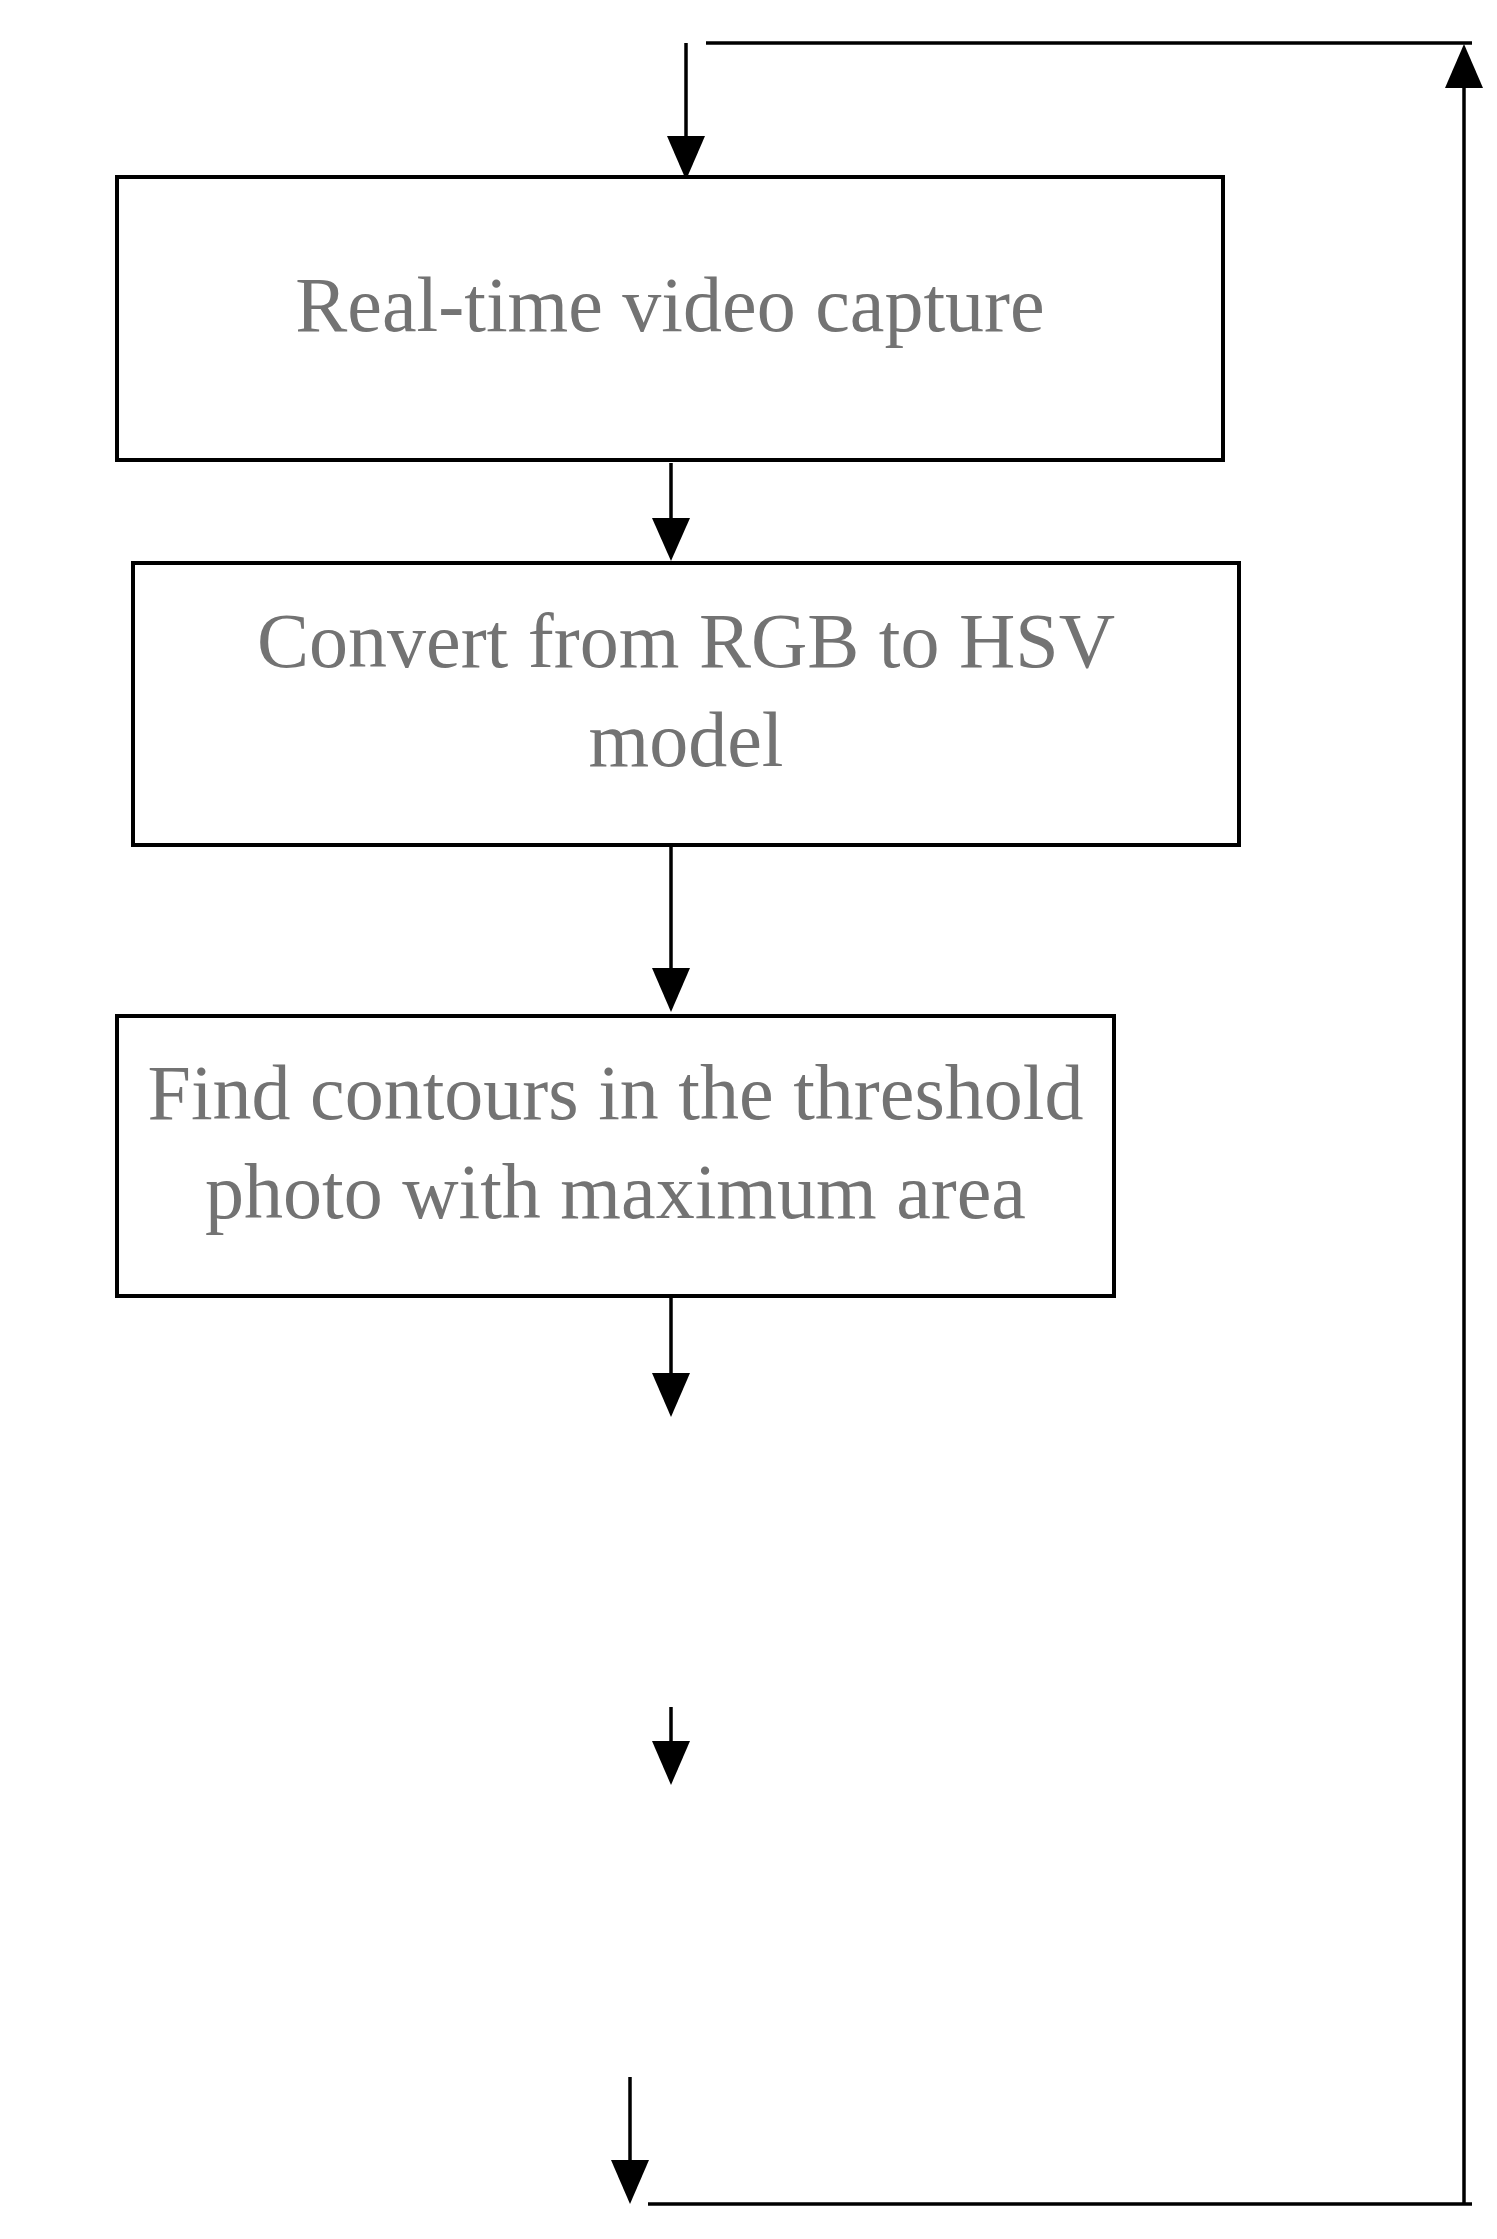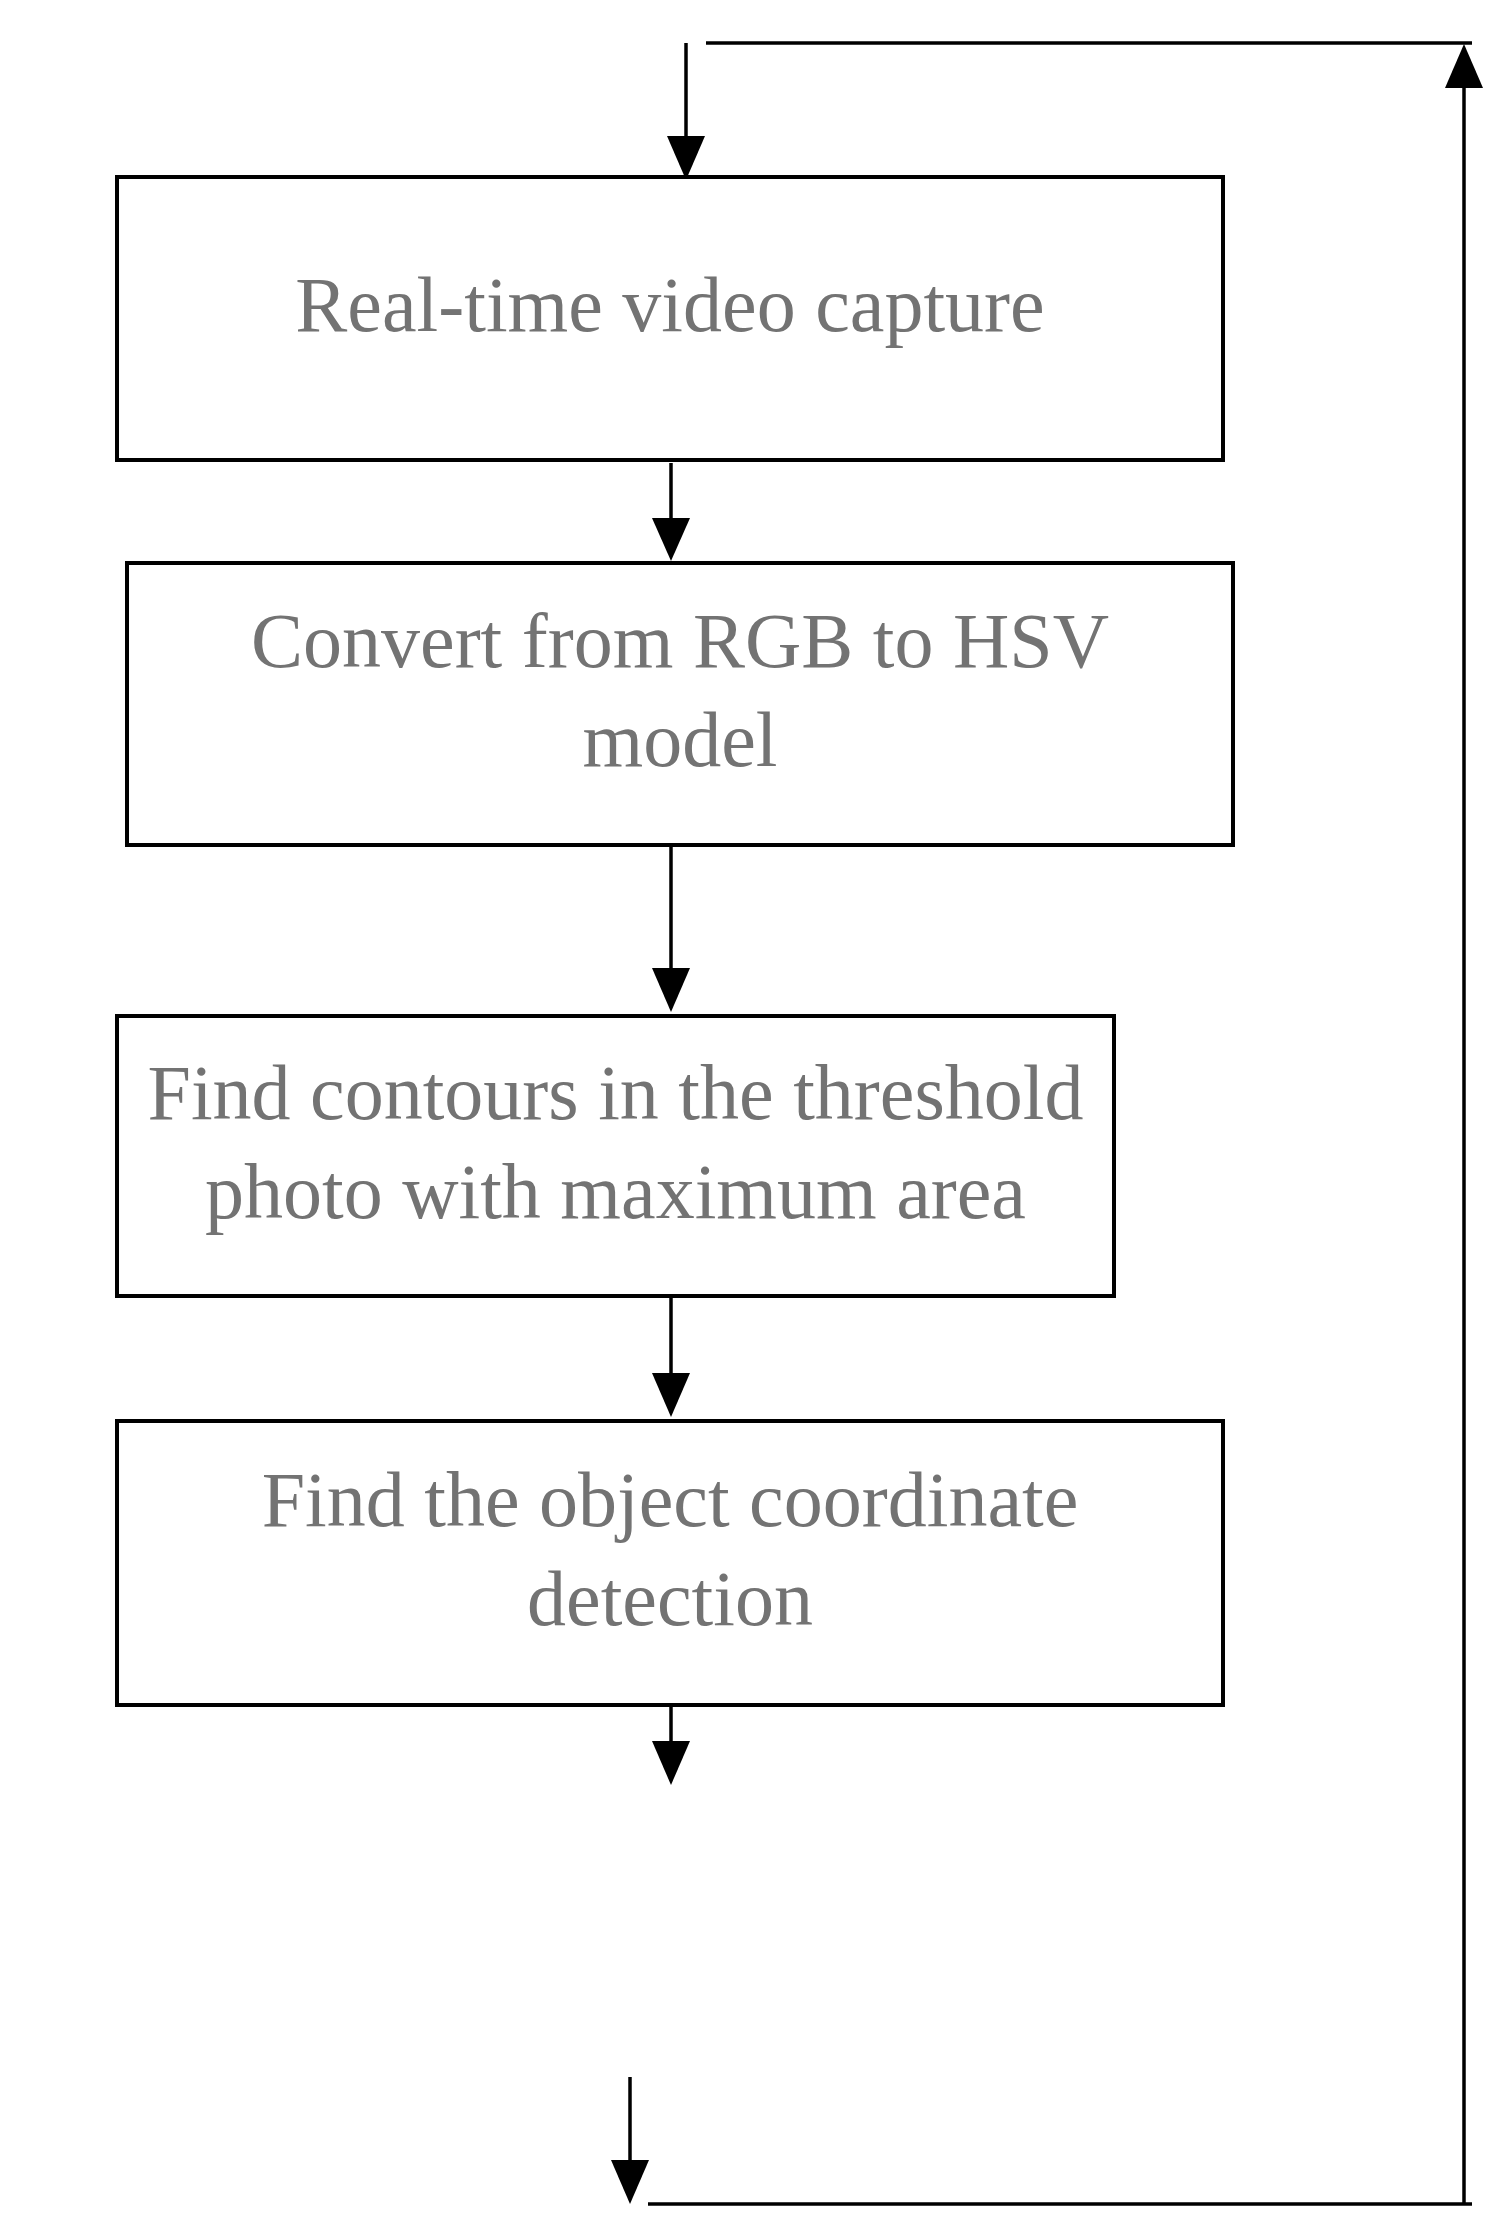--- a/index.html
+++ b/index.html
@@ -41,21 +41,21 @@
   }
   .node .label {
     white-space: pre-line;
     text-align: center;
     font-size: 78px;
     line-height: 1.27;
     color: #737373;
     padding-bottom: 28px;
   }
   .node1 { left: 115px; top: 175px;  width: 1110px; height: 287px; }
-  .node2 { left: 125px; top: 561px;  width: 1110px; height: 286px; }
+  .node2 { left: 131px; top: 561px;  width: 1110px; height: 286px; }
   .node3 { left: 115px; top: 1014px; width: 1001px; height: 284px; }
   .node4 { left: 115px; top: 1419px; width: 1110px; height: 288px; }
   .node5 { left: 37px;  top: 1797px; width: 1231px; height: 280px; }
 </style>
 </head>
 <body>
 
 <div class="canvas">
 
   <svg class="connectors" viewBox="0 0 1497 2239" xmlns="http://www.w3.org/2000/svg">
@@ -93,19 +93,15 @@
   <div class="node node2">
     <span class="label">Convert from RGB to HSV
 model</span>
   </div>
 
   <div class="node node3">
     <span class="label">Find contours in the threshold
 photo with maximum area</span>
   </div>
 
-  <div class="node node4">
-    <span class="label">Find the object coordinate
-detection</span>
-  </div>
 
 
 </div>
 
 </body></html>

